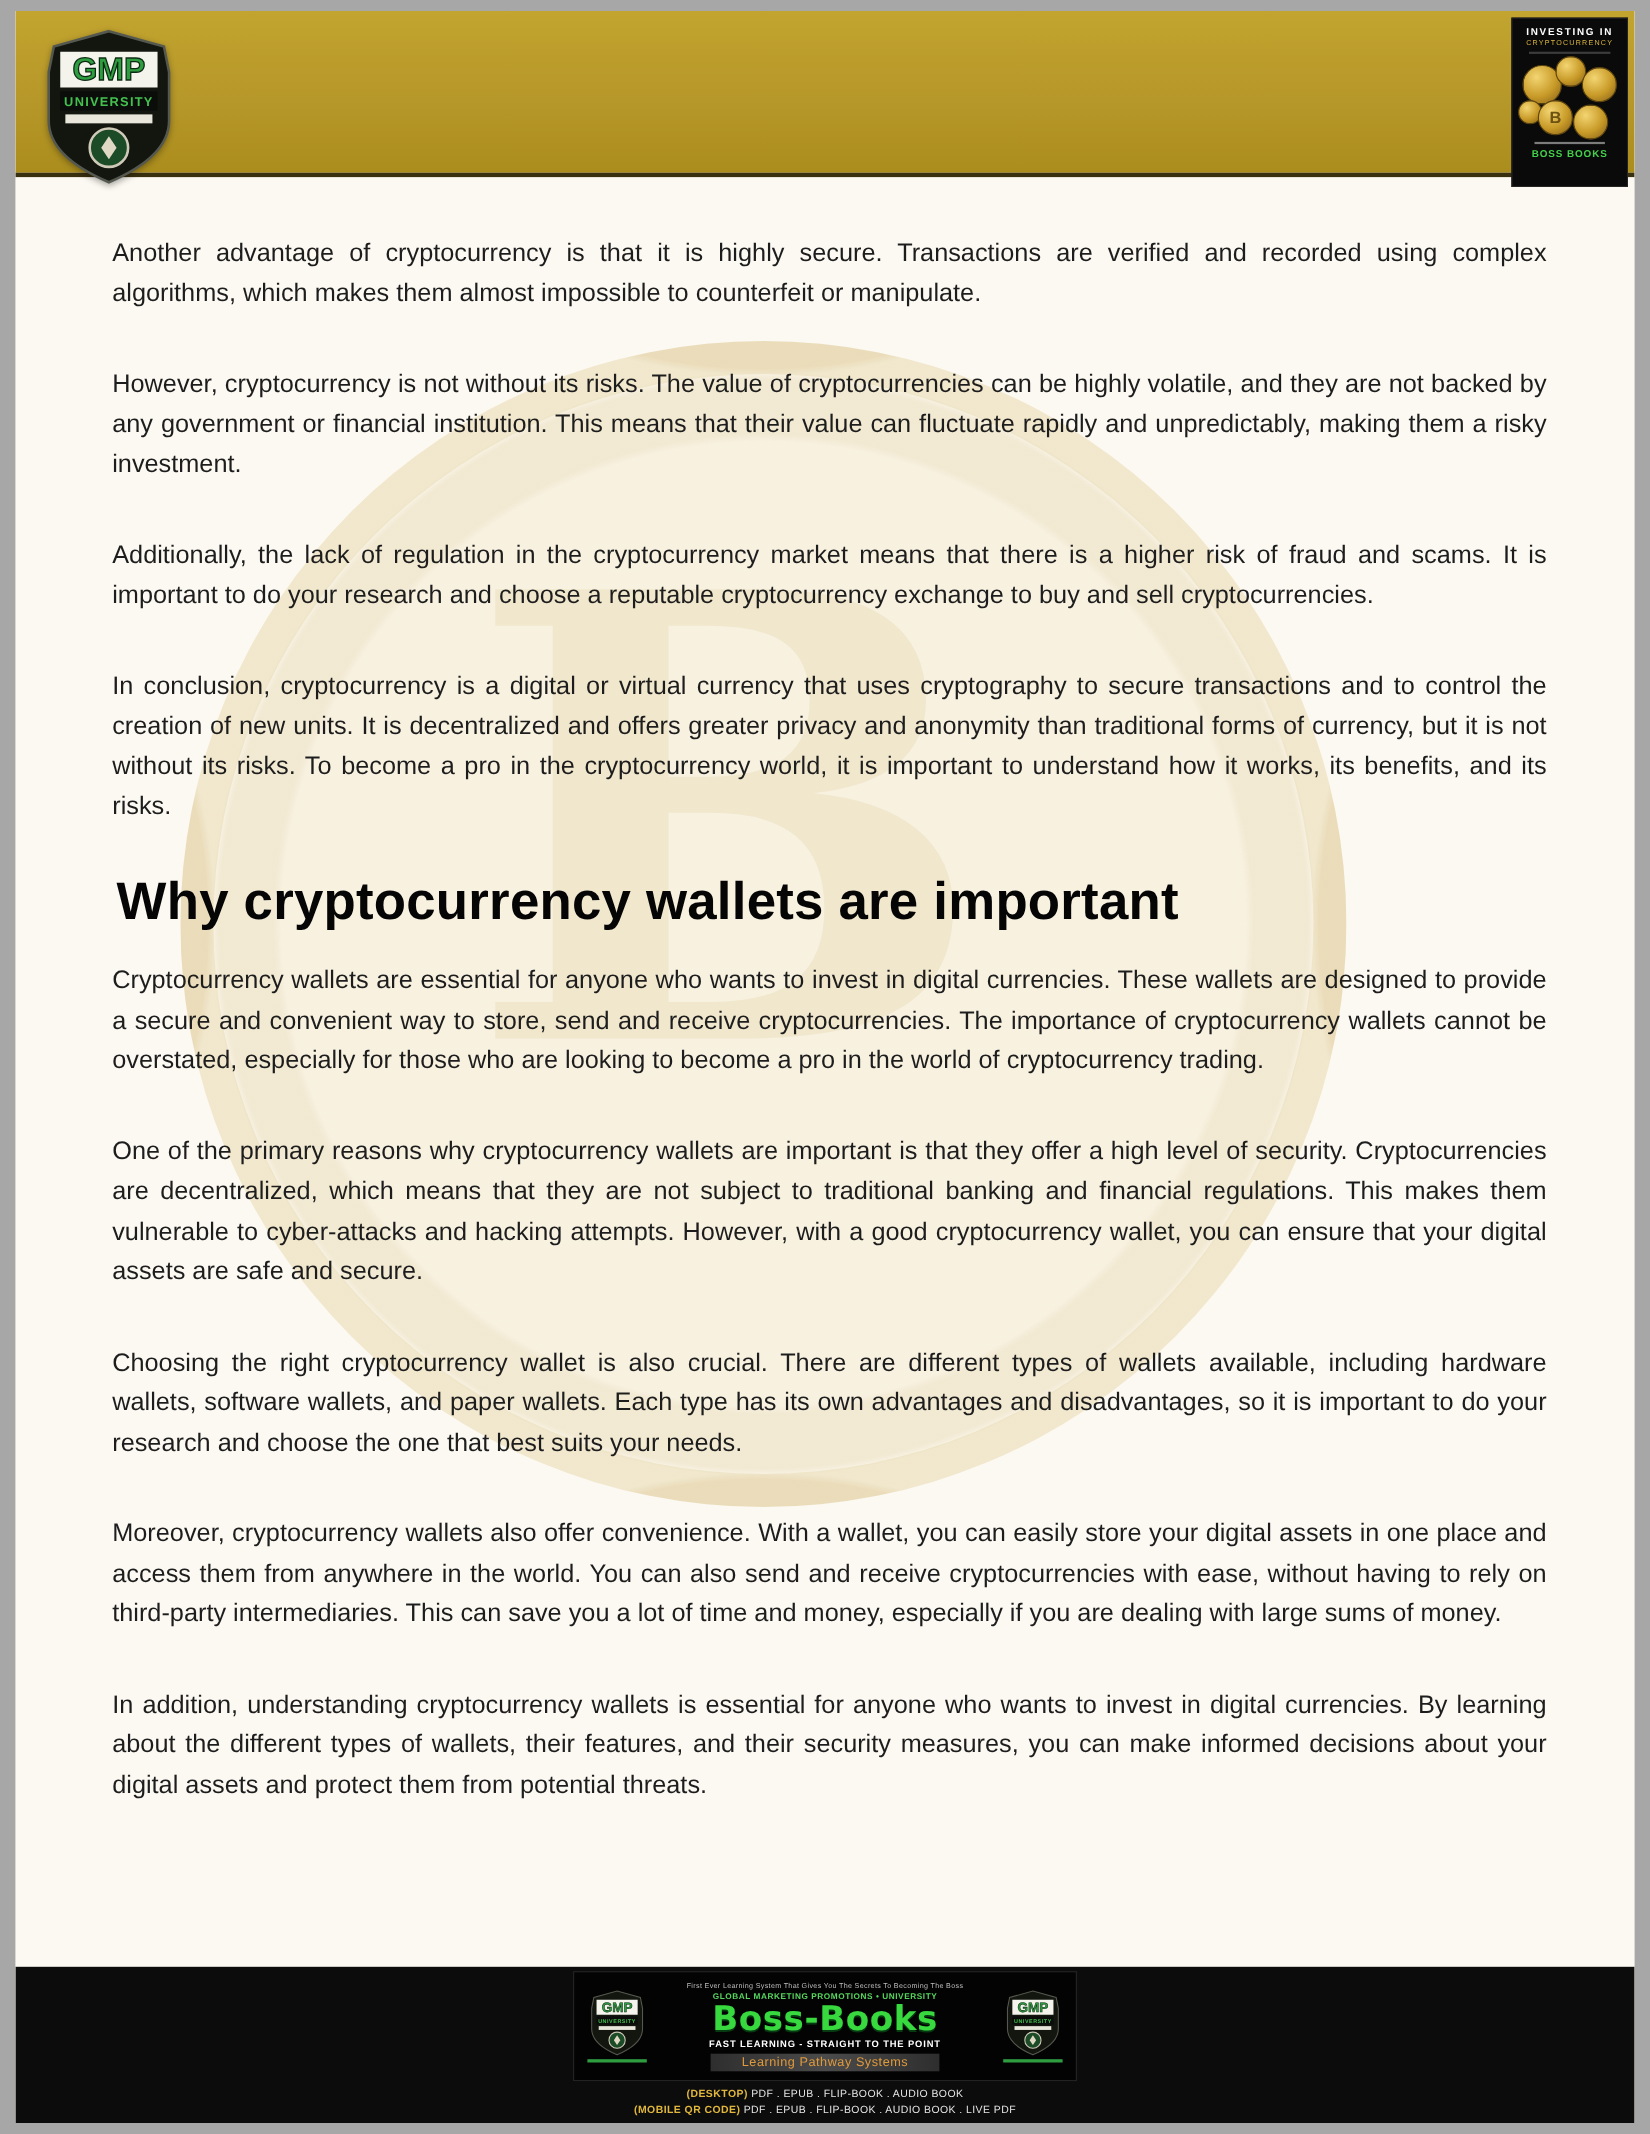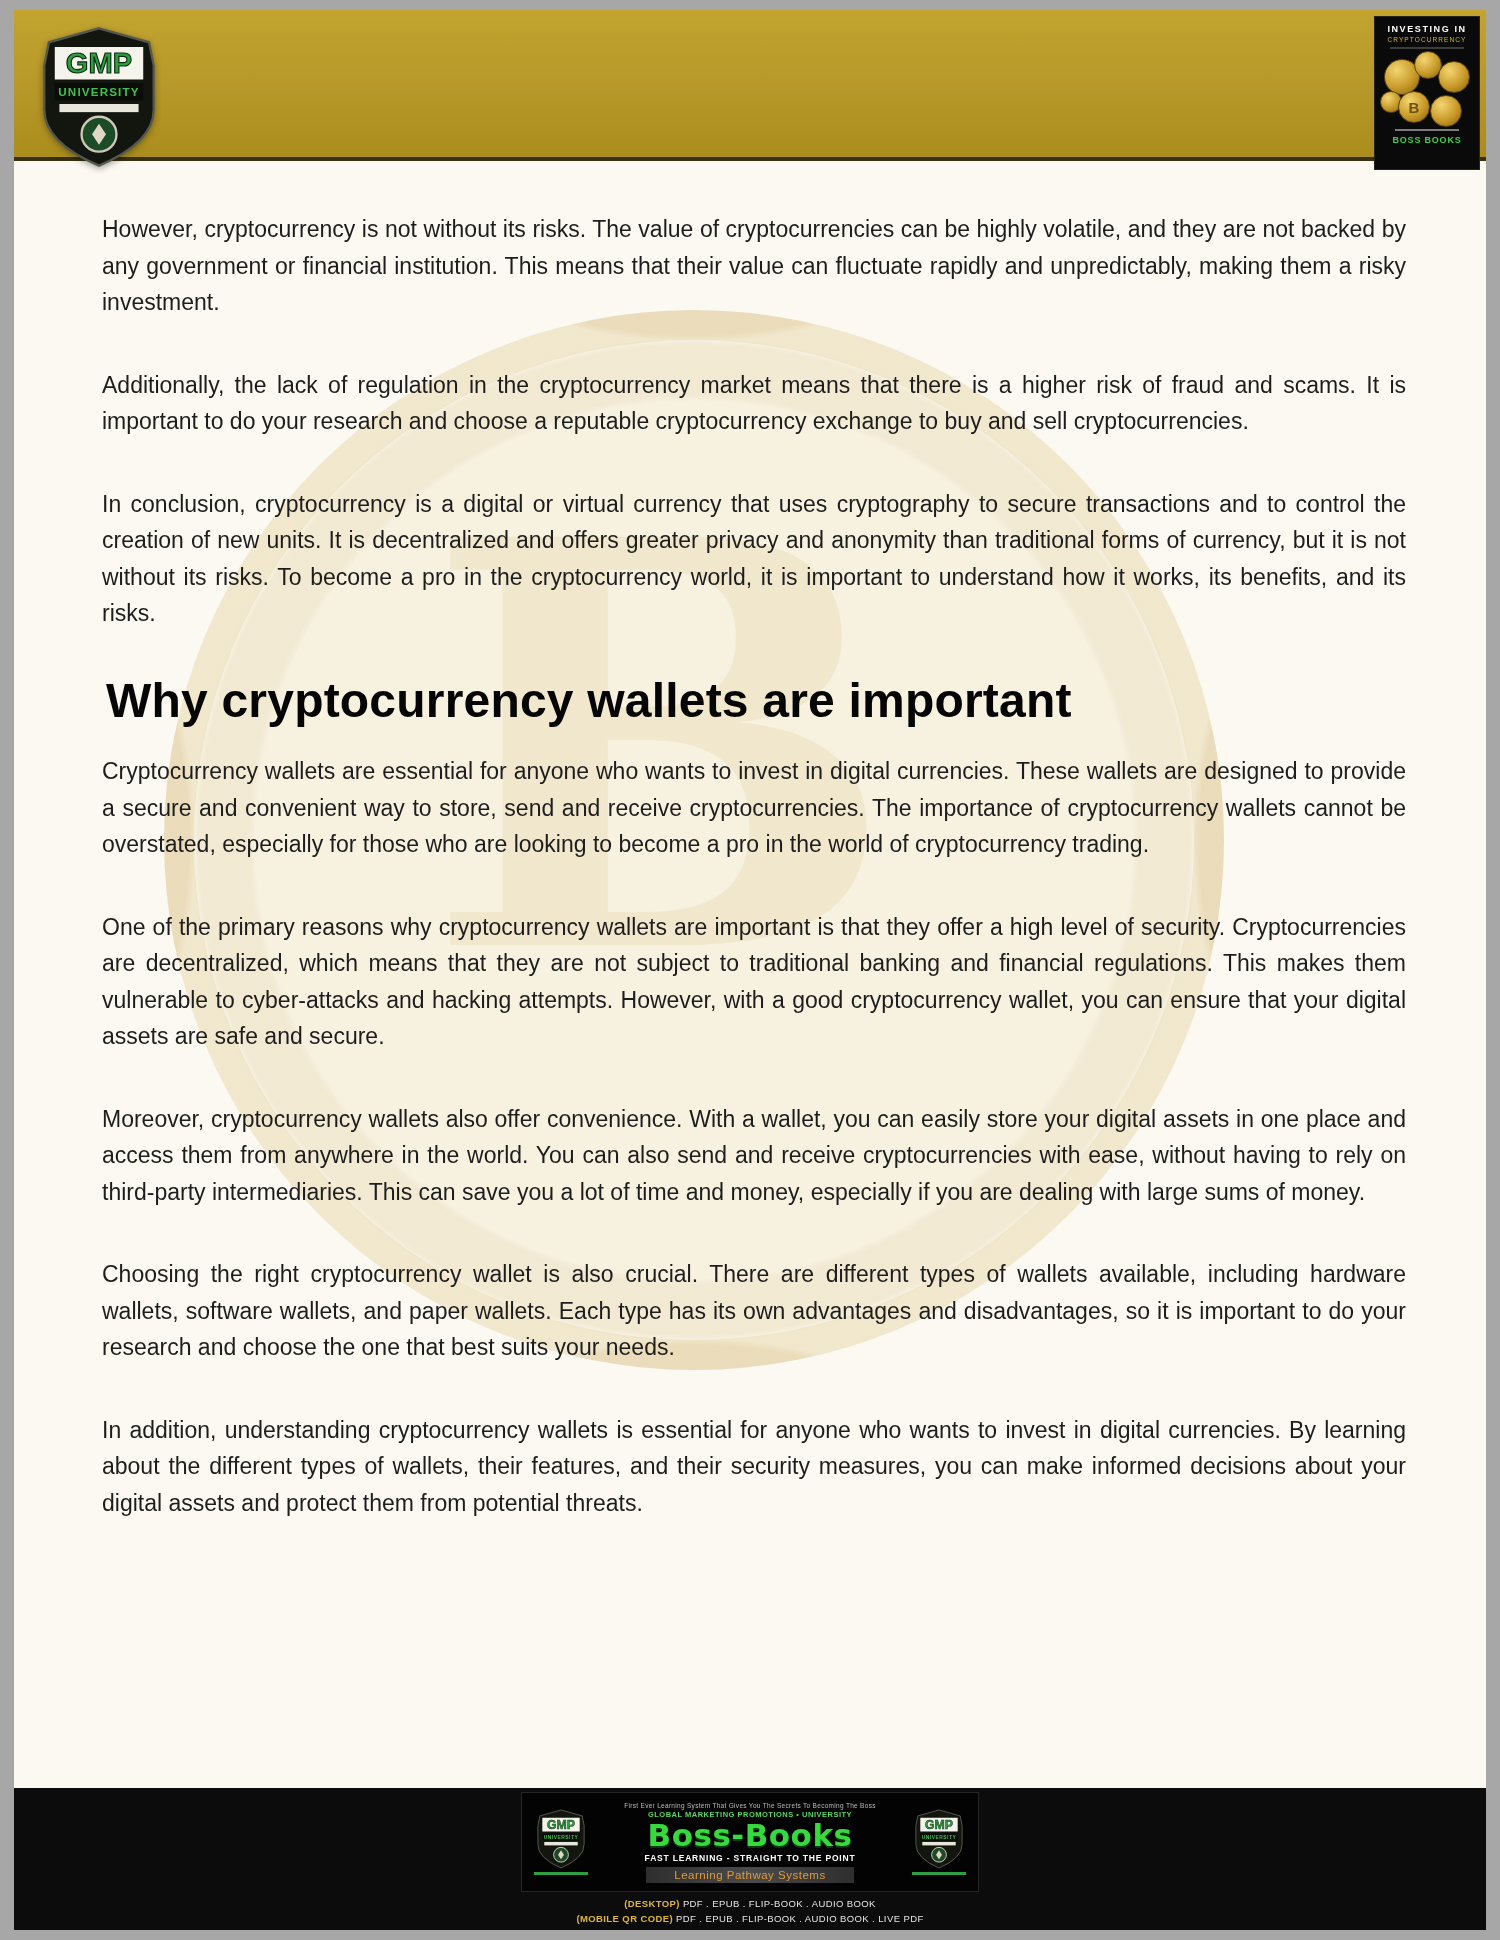--- a/index.html
+++ b/index.html
@@ -153,30 +153,31 @@
       <div class="coin" style="left:50px;top:44px;width:30px;height:30px;"></div>
     </div>
     <div class="cover-line"></div>
     <div class="cover-pub">BOSS BOOKS</div>
   </div>
 
   <div class="wm-circle"></div>
   <div class="wm-b">B</div>
 
   <div class="content">
+    <p>Another advantage of cryptocurrency is that it is highly secure. Transactions are verified and recorded using complex algorithms, which makes them almost impossible to counterfeit or manipulate.</p>
     <p>However, cryptocurrency is not without its risks. The value of cryptocurrencies can be highly volatile, and they are not backed by any government or financial institution. This means that their value can fluctuate rapidly and unpredictably, making them a risky investment.</p>
     <p>Additionally, the lack of regulation in the cryptocurrency market means that there is a higher risk of fraud and scams. It is important to do your research and choose a reputable cryptocurrency exchange to buy and sell cryptocurrencies.</p>
     <p>In conclusion, cryptocurrency is a digital or virtual currency that uses cryptography to secure transactions and to control the creation of new units. It is decentralized and offers greater privacy and anonymity than traditional forms of currency, but it is not without its risks. To become a pro in the cryptocurrency world, it is important to understand how it works, its benefits, and its risks.</p>
 
     <h1 class="section-heading">Why cryptocurrency wallets are important</h1>
 
     <p>Cryptocurrency wallets are essential for anyone who wants to invest in digital currencies. These wallets are designed to provide a secure and convenient way to store, send and receive cryptocurrencies. The importance of cryptocurrency wallets cannot be overstated, especially for those who are looking to become a pro in the world of cryptocurrency trading.</p>
     <p>One of the primary reasons why cryptocurrency wallets are important is that they offer a high level of security. Cryptocurrencies are decentralized, which means that they are not subject to traditional banking and financial regulations. This makes them vulnerable to cyber-attacks and hacking attempts. However, with a good cryptocurrency wallet, you can ensure that your digital assets are safe and secure.</p>
+    <p>Choosing the right cryptocurrency wallet is also crucial. There are different types of wallets available, including hardware wallets, software wallets, and paper wallets. Each type has its own advantages and disadvantages, so it is important to do your research and choose the one that best suits your needs.</p>
     <p>Moreover, cryptocurrency wallets also offer convenience. With a wallet, you can easily store your digital assets in one place and access them from anywhere in the world. You can also send and receive cryptocurrencies with ease, without having to rely on third-party intermediaries. This can save you a lot of time and money, especially if you are dealing with large sums of money.</p>
-    <p>Choosing the right cryptocurrency wallet is also crucial. There are different types of wallets available, including hardware wallets, software wallets, and paper wallets. Each type has its own advantages and disadvantages, so it is important to do your research and choose the one that best suits your needs.</p>
     <p>In addition, understanding cryptocurrency wallets is essential for anyone who wants to invest in digital currencies. By learning about the different types of wallets, their features, and their security measures, you can make informed decisions about your digital assets and protect them from potential threats.</p>
   </div>
 
   <div class="footer">
     <div class="banner">
 
       <div class="banner-shield">
         <svg viewBox="0 0 100 122">
           <path d="M50 2 L93 14 L97 34 L97 72 Q97 100 50 120 Q3 100 3 72 L3 34 L7 14 Z" fill="#12160f" stroke="#55584e" stroke-width="2"></path>
           <path d="M12 18 L88 18 L88 46 L12 46 Z" fill="#f4f3ec"></path>

